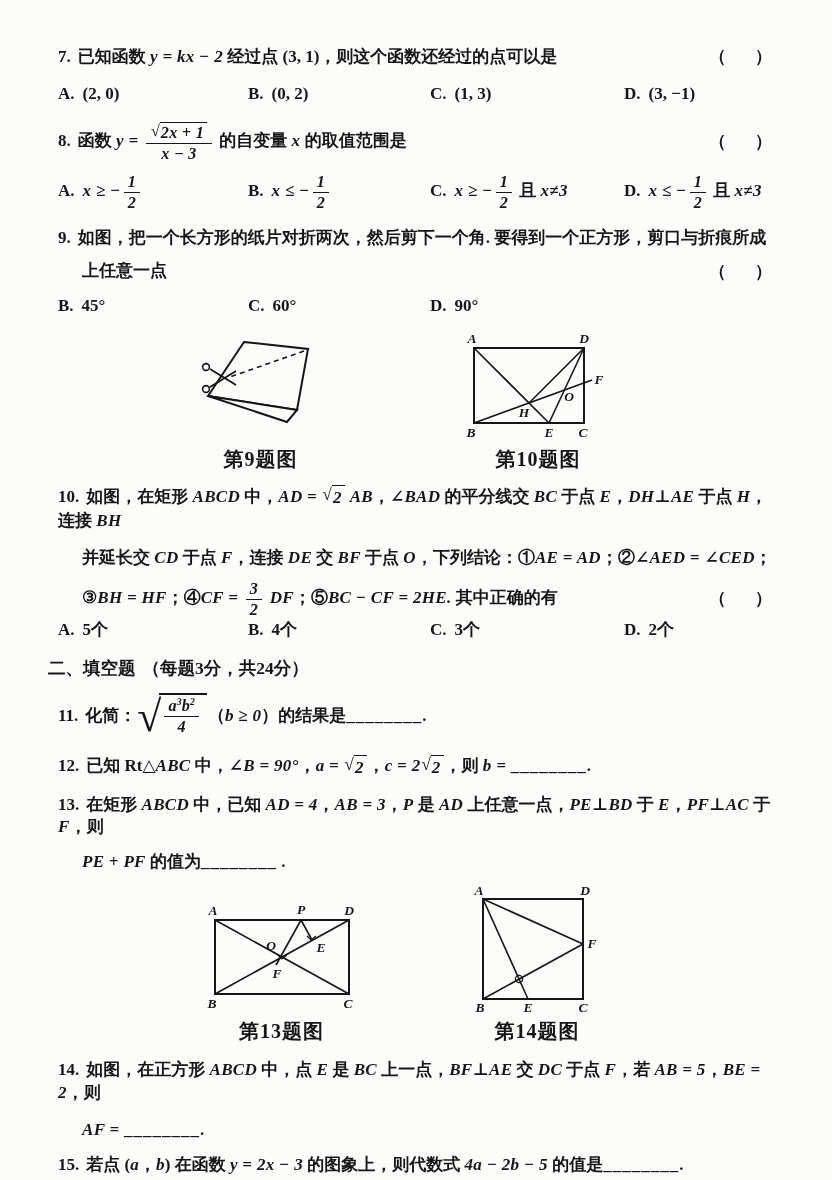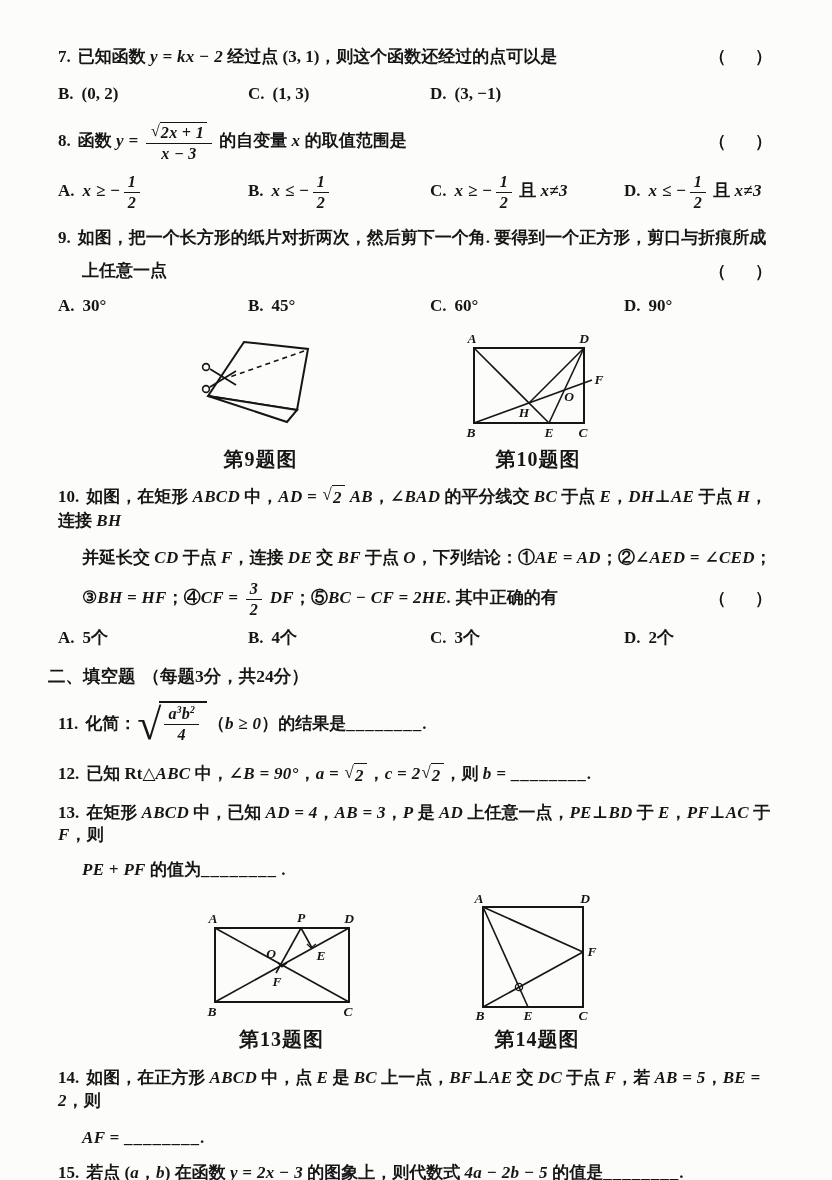--- a/index.html
+++ b/index.html
@@ -40,32 +40,33 @@
   .figrow { display:flex; justify-content:center; align-items:flex-end; }
   .figrow.r1 { gap:120px; margin-top:12px; }
   .figrow.r2 { gap:98px;  margin-top:10px; }
   .figure { display:flex; flex-direction:column; align-items:center; }
   .figcap { font-weight:700; font-size:20px; margin-top:4px; letter-spacing:1px; }
   .fig line, .fig polyline, .fig polygon, .fig rect, .fig path, .fig circle { stroke:#161616; fill:none; }
   .fig .paper { fill:#fcfcfa; }
   .fig text { font:italic 700 13.5px "Liberation Serif","DejaVu Serif",serif; fill:#161616; stroke:none; }
   
   .mt10{margin-top:10px}.mt12{margin-top:12px}.mt14{margin-top:14px}
-  .mt16{margin-top:16px}.mt8{margin-top:8px}
+  .mt16{margin-top:16px}.mt8{}
 </style>
 </head>
 <body>
 
 <div class="page">
 
   <div class="qline">
     <span class="rich"><span class="bnum">7.</span><span class="zh">已知函数 </span><span class="math">y = kx − 2</span><span class="zh"> 经过点 (3, 1)，则这个函数还经过的点可以是</span></span>
     <span class="bracket">（　）</span>
   </div>
   <div class="opts mt14">
+    <div class="opt"><span class="olet">A.</span><span class="rich"><span class="zh">(2, 0)</span></span></div>
     <div class="opt"><span class="olet">B.</span><span class="rich"><span class="zh">(0, 2)</span></span></div>
     <div class="opt"><span class="olet">C.</span><span class="rich"><span class="zh">(1, 3)</span></span></div>
     <div class="opt"><span class="olet">D.</span><span class="rich"><span class="zh">(3, −1)</span></span></div>
   </div>
 
   <div class="qline mt16">
     <span class="rich"><span class="bnum">8.</span><span class="zh">函数 </span><span class="math">y = </span><span class="frac">
           <span class="num"><span class="sqrt">
               <span class="sign">√</span>
               <span class="vinc"><span class="math">2x + 1</span></span>
@@ -94,21 +95,20 @@
   </div>
 
   <div class="qline mt16">
     <span class="rich"><span class="bnum">9.</span><span class="zh">如图，把一个长方形的纸片对折两次，然后剪下一个角. 要得到一个正方形，剪口与折痕所成</span></span>
   </div>
   <div class="qline cont mt10">
     <span class="rich"><span class="zh">上任意一点</span></span>
     <span class="bracket">（　）</span>
   </div>
   <div class="opts mt12">
-    <div class="opt"><span class="olet">A.</span><span class="rich"><span class="zh">30°</span></span></div>
     <div class="opt"><span class="olet">B.</span><span class="rich"><span class="zh">45°</span></span></div>
     <div class="opt"><span class="olet">C.</span><span class="rich"><span class="zh">60°</span></span></div>
     <div class="opt"><span class="olet">D.</span><span class="rich"><span class="zh">90°</span></span></div>
   </div>
 
   <div class="figrow r1">
     <div class="figure">
       <svg class="fig" width="150" height="112" viewBox="0 0 150 112">
         <polygon class="paper" points="58,12 122,19 111,80 22,66" stroke-width="2"></polygon>
         <polygon class="paper" points="22,66 101,92 111,80" stroke-width="2"></polygon>

